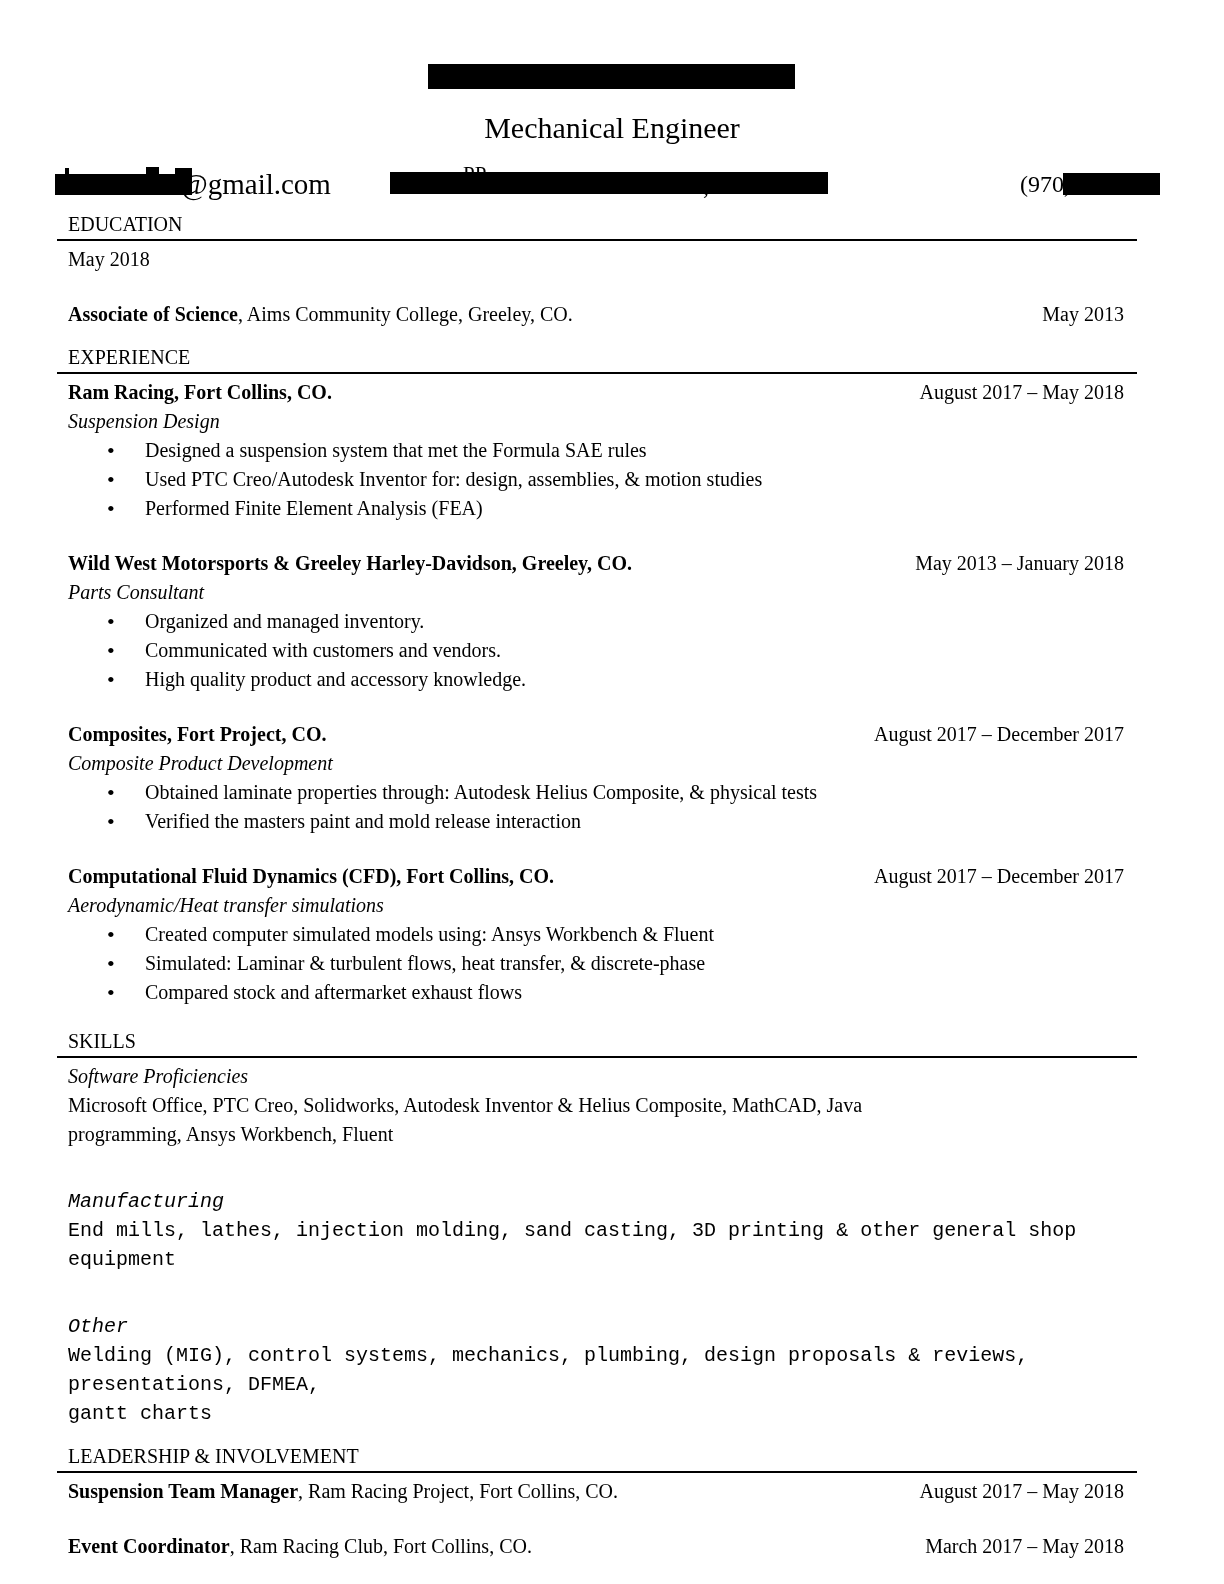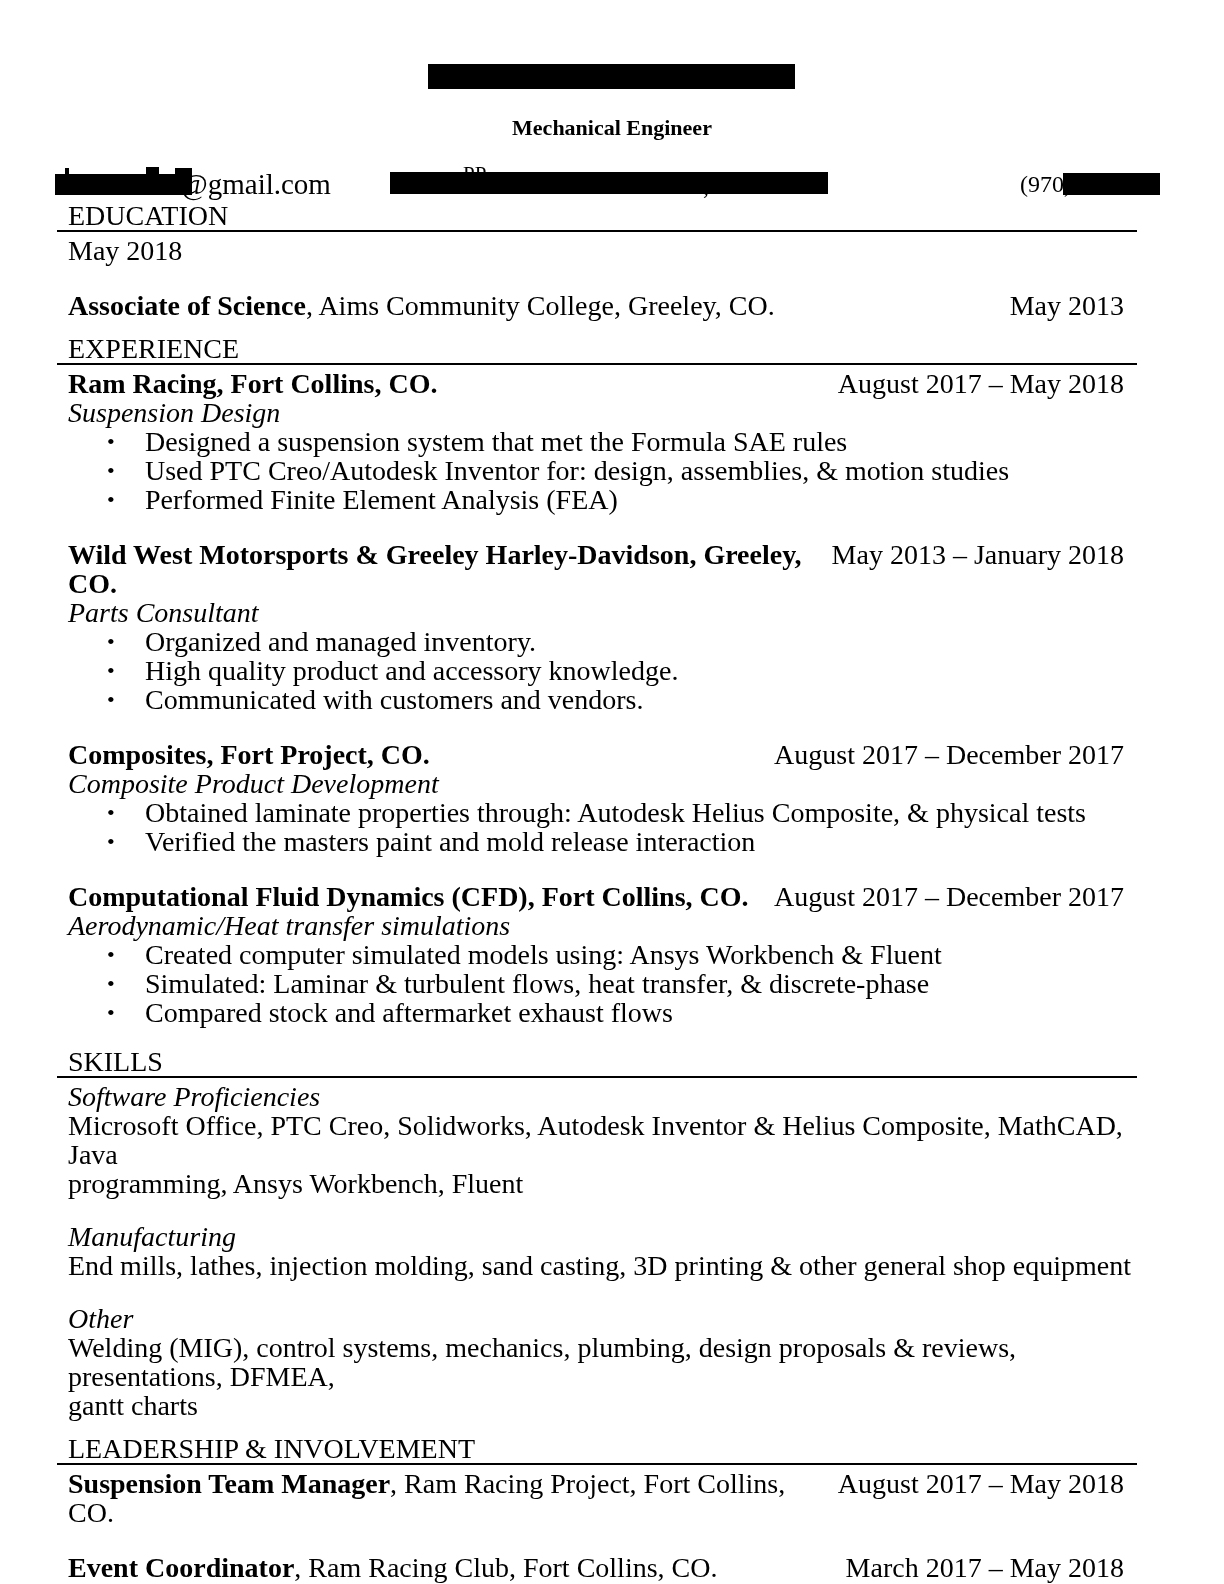--- a/index.html
+++ b/index.html
@@ -4,53 +4,53 @@
 <style>
   html,body{margin:0;padding:0;background:#ffffff;}
   .page{
     position:relative;width:1224px;height:1584px;background:#ffffff;overflow:hidden;
     font-family:"Liberation Serif","DejaVu Serif",serif;color:#000;
   }
   
   .redact{position:absolute;background:#000;z-index:2;}
   .name-bar{left:428px;top:64px;width:367px;height:25px;}
   .doc-title{position:absolute;left:0;top:110px;width:100%;text-align:center;
-    font-size:22px;font-weight:bold;line-height:36px;}
+    font-size:30px;font-weight:normal;line-height:36px;}
   .contact{position:absolute;left:0;top:0;width:100%;height:0;}
   .email-bar{left:55px;top:174px;width:137px;height:21px;}
   .email-frag{position:absolute;background:#000;z-index:1;}
   .ef1{left:65px;top:168px;width:4px;height:8px;}
   .ef2{left:146px;top:167px;width:13px;height:9px;}
   .ef3{left:175px;top:168px;width:17px;height:8px;}
   .email-domain{position:absolute;left:181px;top:170px;font-size:29px;line-height:29px;}
   .address-bar{left:390px;top:172px;width:438px;height:22px;}
   .address-frag{position:absolute;left:463px;top:164px;height:9px;overflow:hidden;
     font-size:21px;line-height:21px;z-index:1;}
   .address-comma{position:absolute;left:703px;top:174px;font-size:24px;line-height:24px;z-index:1;}
   .phone-area{position:absolute;left:1020px;top:170px;font-size:24px;line-height:29px;}
   .phone-bar{left:1063px;top:173px;width:97px;height:22px;}
   
-  .content{position:absolute;left:57px;top:201px;width:1080px;font-size:28px;line-height:29px;}
+  .content{position:absolute;left:57px;top:210px;width:1080px;font-size:20px;line-height:29px;}
   .section{margin:0;}
   .section:nth-of-type(2){margin-top:14px;}
   .section:nth-of-type(3){margin-top:20px;}
   .section:nth-of-type(4){margin-top:14px;}
   .heading{padding-left:11px;line-height:29px;}
   .rule{height:2px;background:#000;margin:0 0 4px 0;}
   .row{display:flex;align-items:baseline;padding-left:11px;padding-right:13px;}
   .left{flex:1 1 auto;min-width:0;}
   .b{font-weight:bold;}
   .date{flex:0 0 auto;white-space:nowrap;text-align:right;}
   .entry + .entry{margin-top:26px;}
   .entry.exp + .entry.exp{margin-top:26px;}
   .role{padding-left:11px;font-style:italic;}
   ul.bullets{list-style:none;margin:0;padding:0;}
   ul.bullets li{position:relative;padding-left:88px;white-space:pre-line;}
   ul.bullets li::before{content:"\2022";position:absolute;left:50px;top:0;font-size:22px;}
-  .group + .group{margin-top:24px;}
+  .group + .group{margin-top:38px;font-family:Liberation Mono, monospace;}
   .gtext{padding-left:11px;white-space:pre-line;}
 </style>
 </head>
 <body>
 
 <div class="page">
 
   <div class="redact name-bar"></div>
   <div class="doc-title">Mechanical Engineer</div>
 
@@ -101,22 +101,22 @@
           </ul>
         </div>
         <div class="entry exp">
           <div class="row">
             <span class="left"><span class="b">Wild West Motorsports &amp; Greeley Harley-Davidson, Greeley, CO.</span></span>
             <span class="date">May 2013 – January 2018</span>
           </div>
           <div class="role">Parts Consultant</div>
           <ul class="bullets">
             <li class="bullet">Organized and managed inventory.</li>
+            <li class="bullet">Communicated with customers and vendors.</li>
             <li class="bullet">High quality product and accessory knowledge.</li>
-            <li class="bullet">Communicated with customers and vendors.</li>
           </ul>
         </div>
         <div class="entry exp">
           <div class="row">
             <span class="left"><span class="b">Composites, Fort Project, CO.</span></span>
             <span class="date">August 2017 – December 2017</span>
           </div>
           <div class="role">Composite Product Development</div>
           <ul class="bullets">
             <li class="bullet">Obtained laminate properties through: Autodesk Helius Composite, &amp; physical tests</li>

